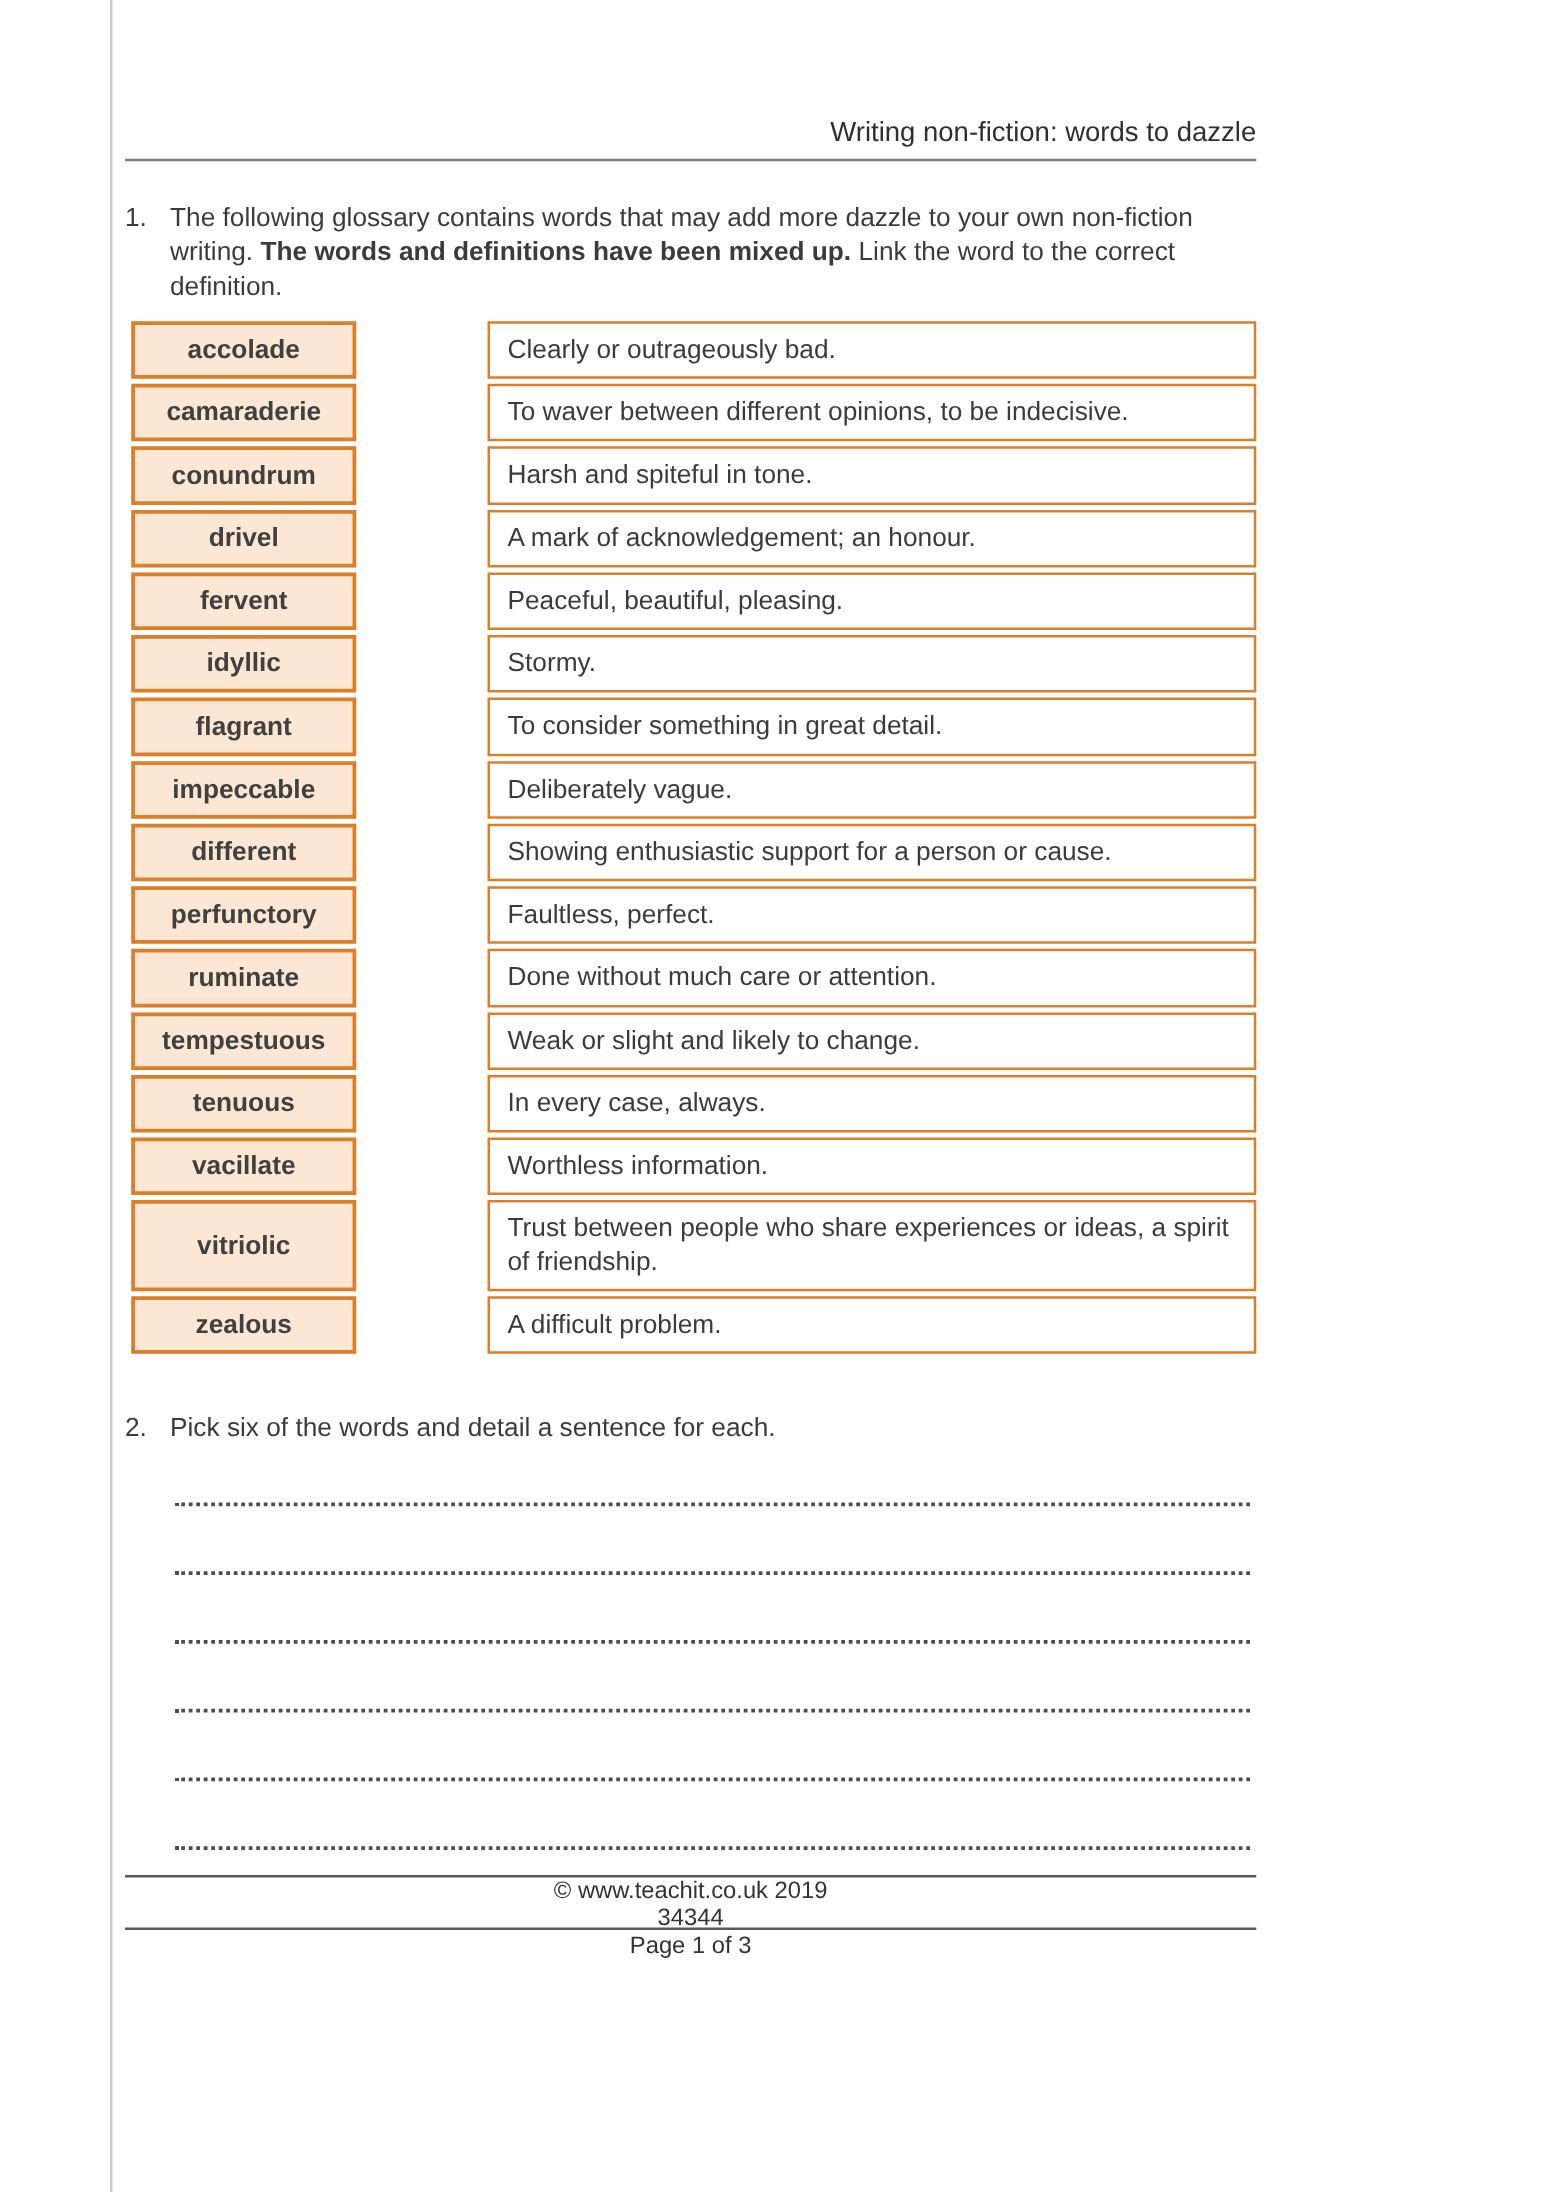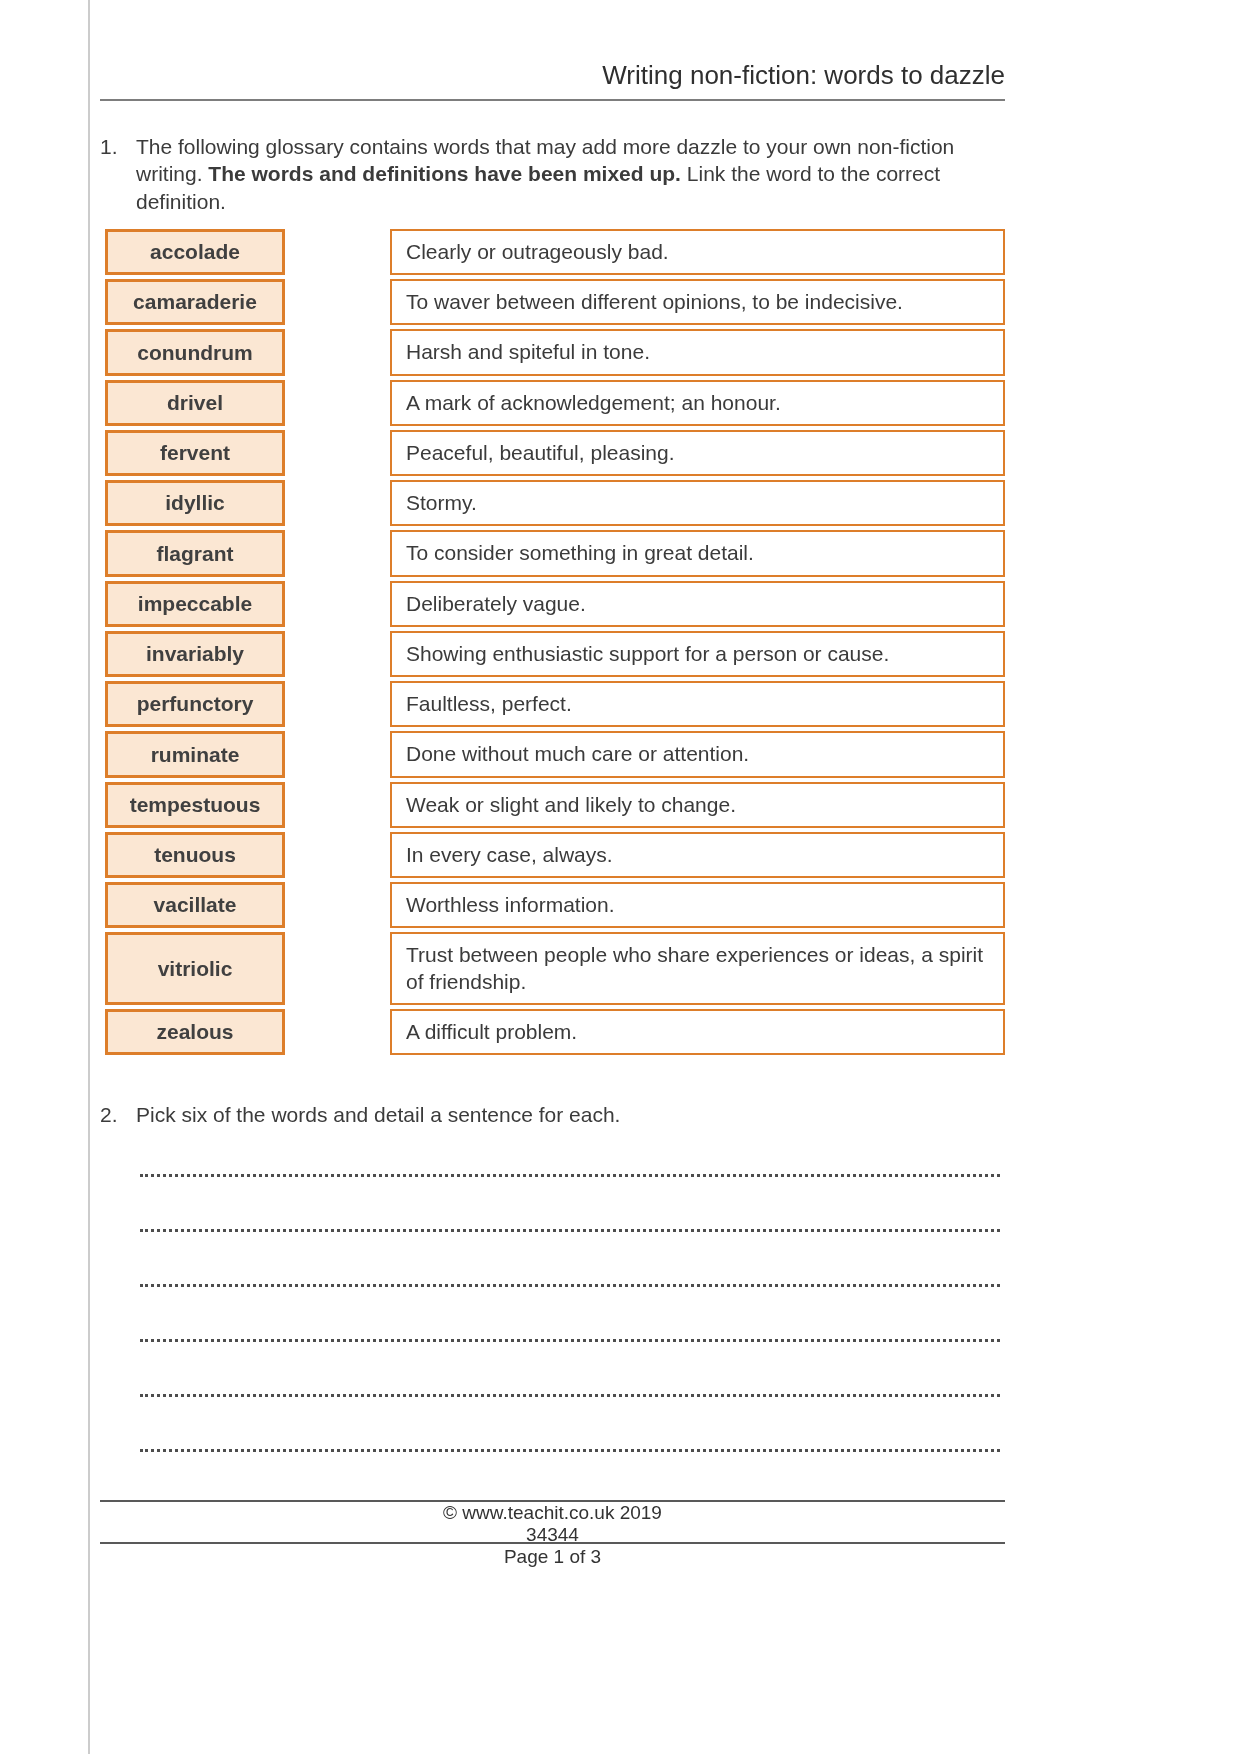--- a/index.html
+++ b/index.html
@@ -18,23 +18,23 @@
     left: 88px; top: 0;
     width: 2px; height: 100%;
     background: #cccccc;
   }
   .content {
     position: absolute;
     left: 100px; top: 0;
     width: 905px;
   }
   .title {
-    margin-top: 60px;
+    margin-top: 93px;
     text-align: right;
-    font-size: 26px;
+    font-size: 22px;
     color: #2f2f2f;
     font-weight: 400;
   }
   .title-rule {
     margin-top: 8px;
     border-bottom: 2px solid #7d7d7d;
   }
   .question {
     display: flex;
     font-size: 21px;
@@ -189,21 +189,21 @@
         <div class="word-box">
             <span class="word">impeccable</span>
           </div>
         <div class="def-box">
             <span class="def">Deliberately vague.</span>
           </div>
       </div>
 
       <div class="match-row">
         <div class="word-box">
-            <span class="word">invariably</span>
+            <span class="word">different</span>
           </div>
         <div class="def-box">
             <span class="def">Showing enthusiastic support for a person or cause.</span>
           </div>
       </div>
 
       <div class="match-row">
         <div class="word-box">
             <span class="word">perfunctory</span>
           </div>

